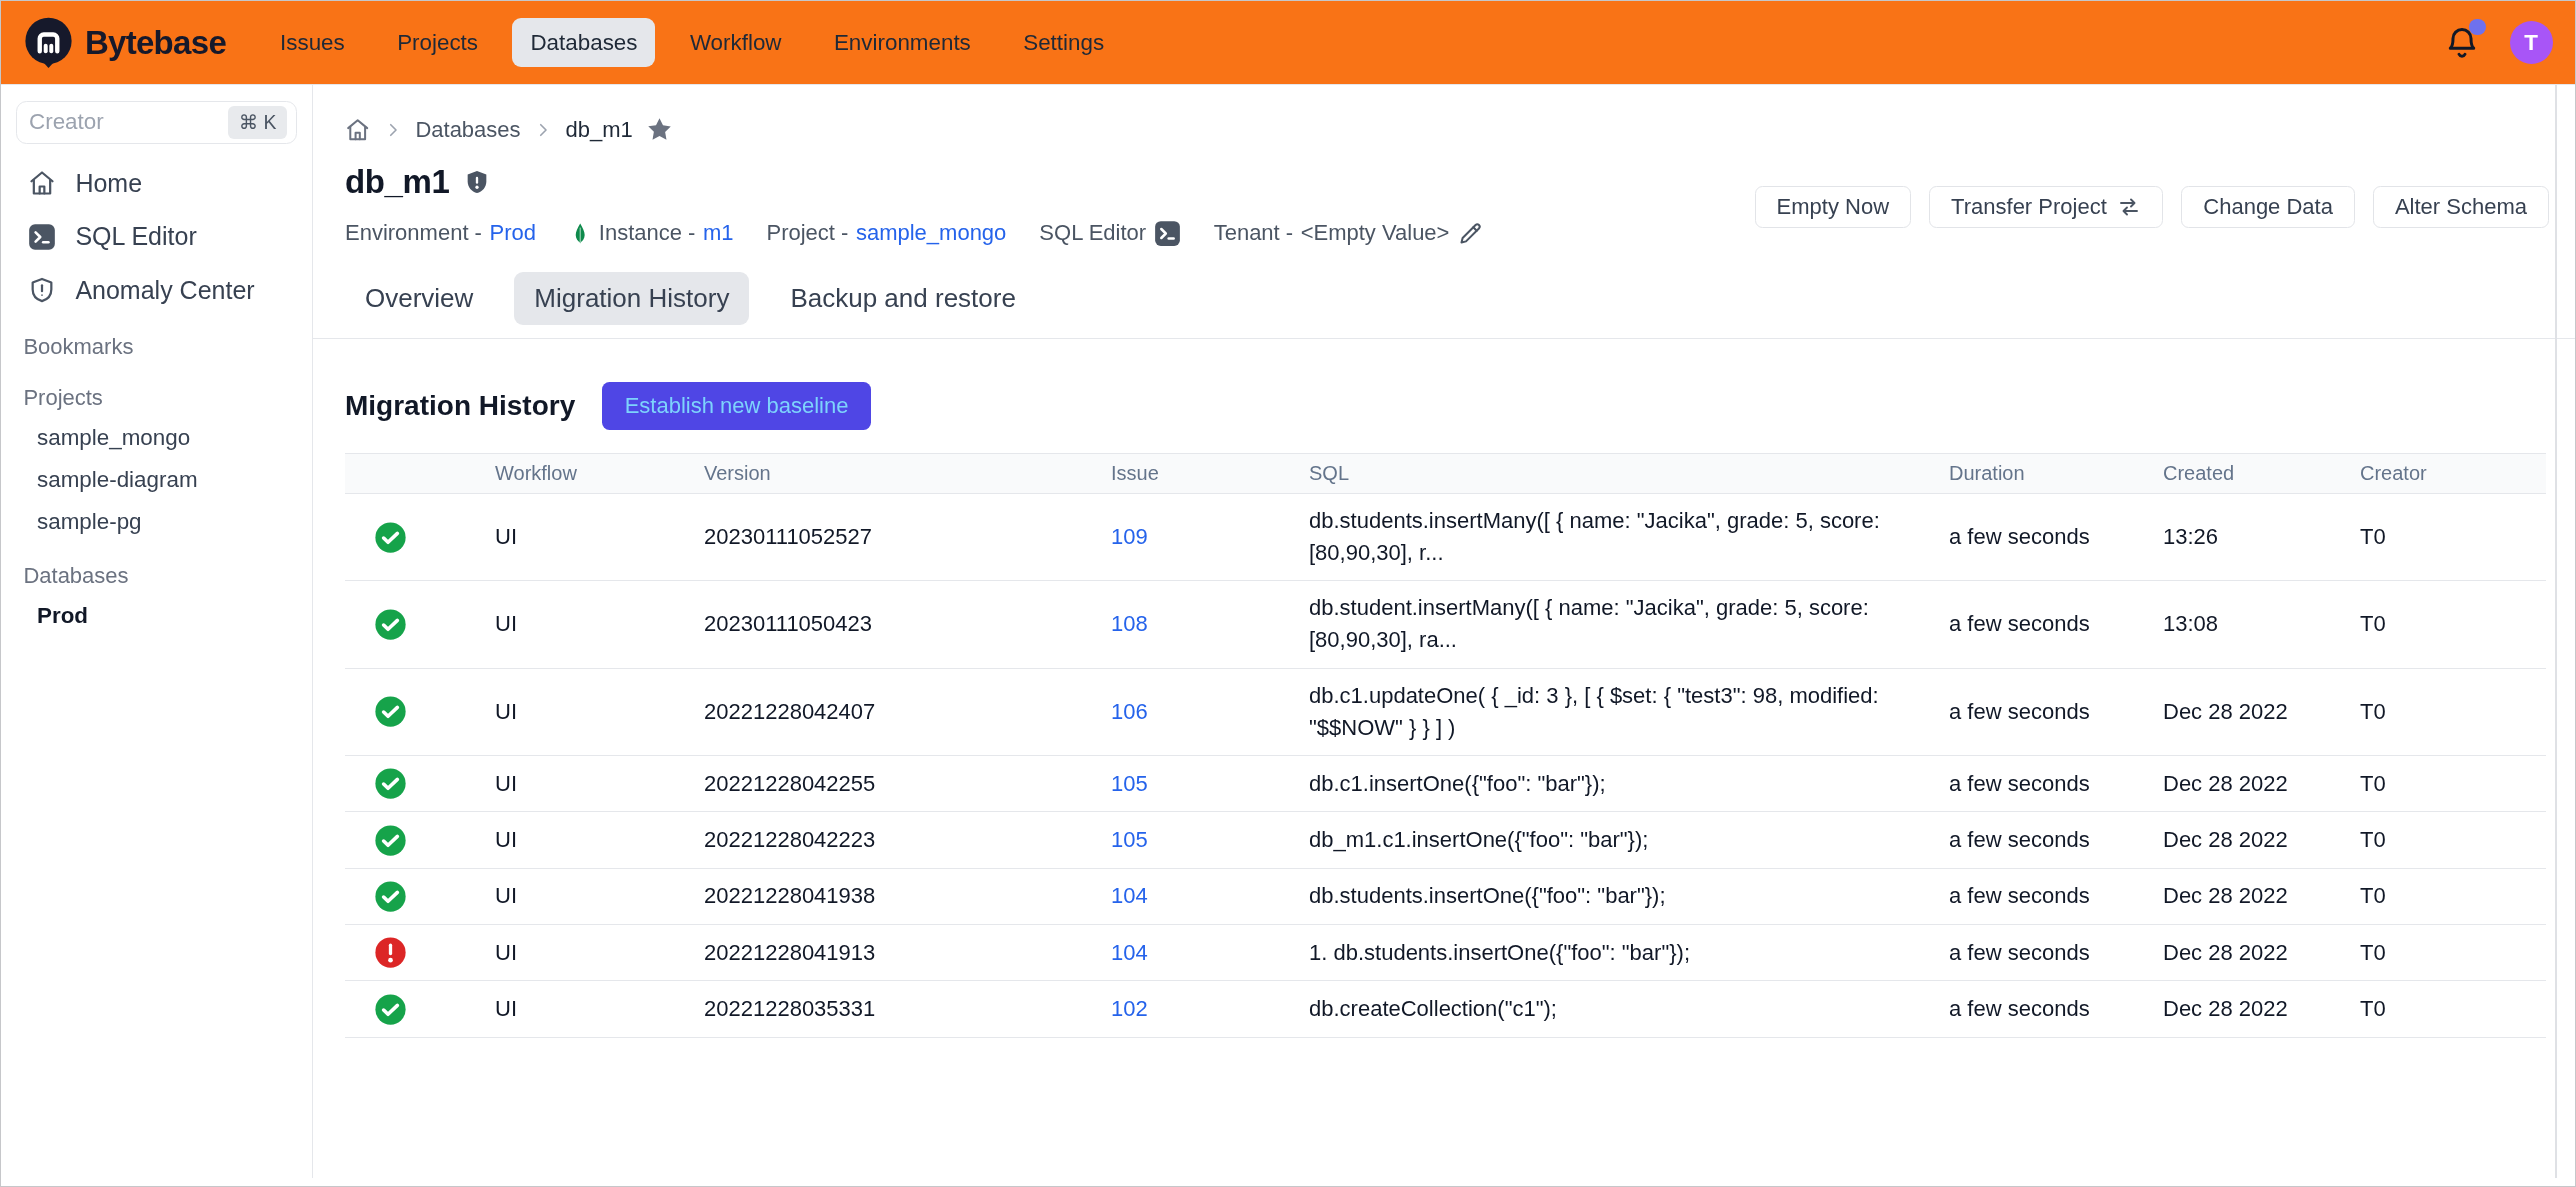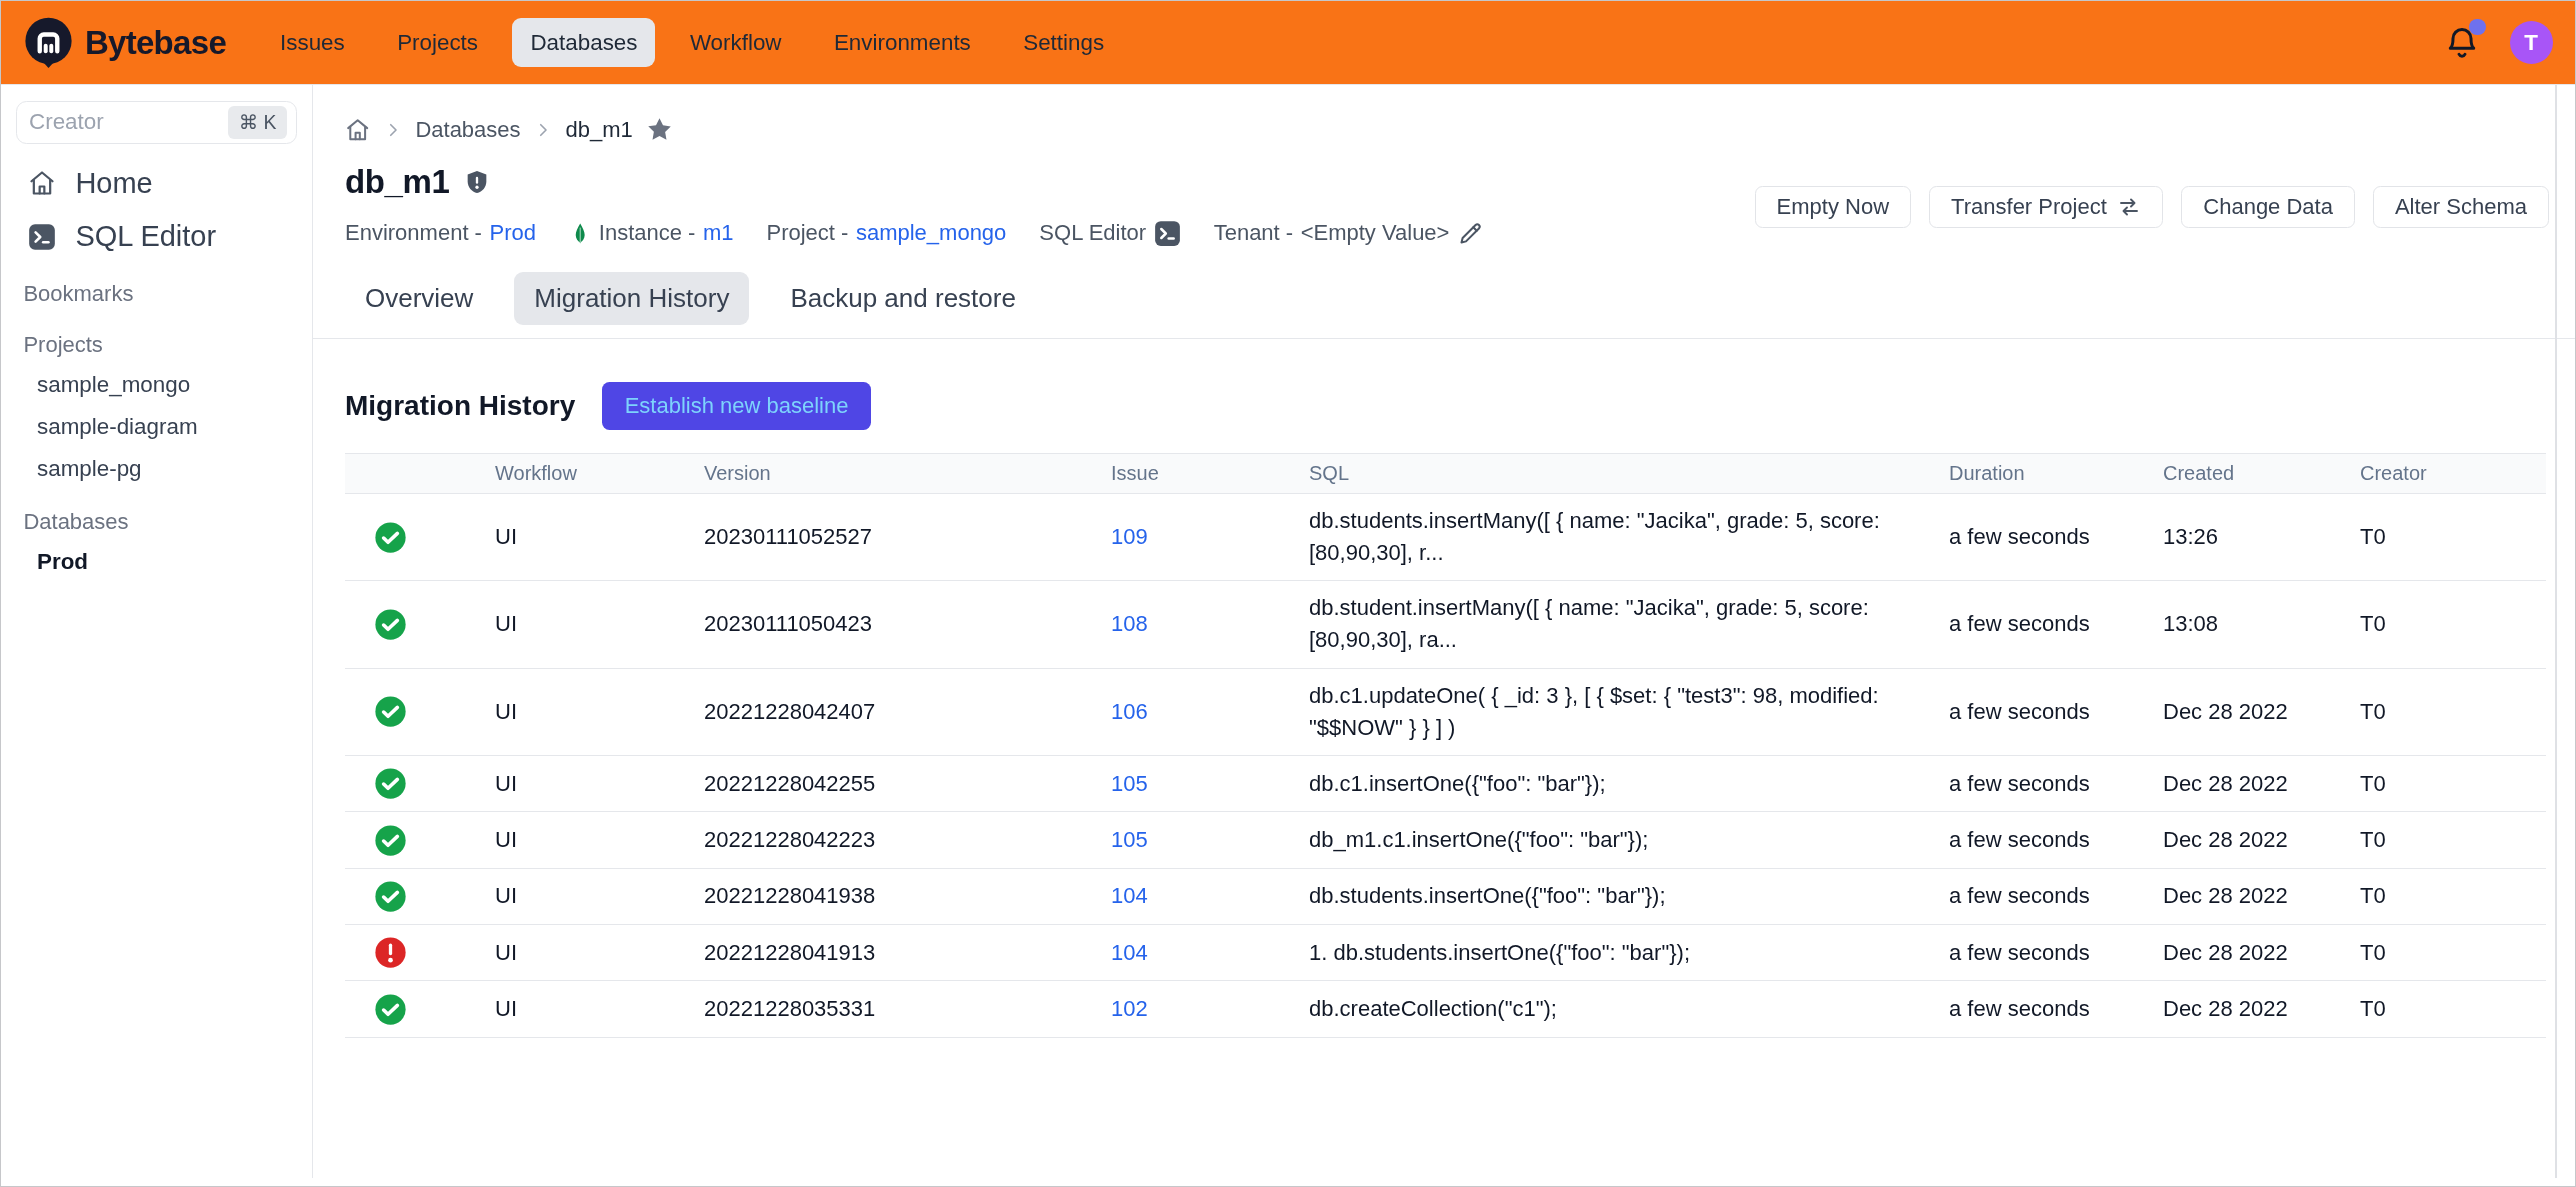--- a/index.html
+++ b/index.html
@@ -25,21 +25,21 @@
   .body-row { display:flex; height:1093px; }
   .sidebar { width:312px; border-right:0.7px solid #e5e7eb; padding-top:15.7px; flex:none; }
   .main { flex:1; position:relative; padding:0 30px 0 32px; }
   .scroll-line { position:absolute; top:0; bottom:0; right:19.4px; width:1.5px; background:#dfe1e5; }
 
   
   .search-box { margin:0 15px; height:43px; border:1.5px solid #e5e7eb; border-radius:10.5px; display:flex; align-items:center; padding:0 9px 0 12px; cursor:text; background:#fff; }
   .search-box .ph { flex:1; font-size:22.4px; color:#9ca3af; }
   .kbd { background:#e8eaed; border-radius:6px; padding:5.2px 10.5px; font-size:19.4px; color:#4b5563; white-space:nowrap; }
   .side-list { margin-top:15px; display:flex; flex-direction:column; gap:4.5px; }
-  .side-item { height:49px; display:flex; align-items:center; gap:19.4px; padding-left:27px; font-size:29px; color:#374151; cursor:pointer; }
+  .side-item { height:49px; display:flex; align-items:center; gap:19.4px; padding-left:27px; font-size:25px; color:#374151; cursor:pointer; }
   .side-item svg { width:28px; height:28px; color:#4b5563; flex:none; }
   .side-section-title { margin:19.4px 0 0 22.4px; font-size:22px; color:#6b7280; }
   .side-sub { margin-top:6px; display:flex; flex-direction:column; }
   .side-sub-item { height:42px; display:flex; align-items:center; padding-left:36px; font-size:22.4px; color:#374151; cursor:pointer; }
   .side-sub-item.bold { font-weight:700; color:#111827; }
 
   
   .breadcrumb { margin-top:31px; display:flex; align-items:center; gap:13.5px; font-size:22px; color:#4b5563; }
   .breadcrumb svg.home { width:25.4px; height:25.4px; color:#6b7280; cursor:pointer; }
   .breadcrumb svg.chev { width:18px; height:18px; color:#9ca3af; }
@@ -148,20 +148,30 @@
           <div class="side-item">
             <span class="sicon" style="display: flex;">
               <svg viewBox="0 0 24 24" style="width: 28px; height: 28px;">
                 <rect x="1" y="1" width="22" height="22" rx="5" fill="#4b5563"></rect>
                 <path d="M6.5 8l4 4-4 4" stroke="#fff" stroke-width="2.2" fill="none" stroke-linecap="round" stroke-linejoin="round"></path>
                 <path d="M13 16.5h4.5" stroke="#fff" stroke-width="2.2" stroke-linecap="round"></path>
               </svg>
             </span>
             <span>SQL Editor</span>
           </div>
+          <div class="side-item">
+            <span class="sicon" style="display: flex;">
+              <svg viewBox="0 0 24 24" fill="none" stroke="currentColor" stroke-width="1.9" style="width: 28px; height: 28px;">
+                <path d="M12 2.5l8 3v6c0 5-3.4 8.6-8 10-4.6-1.4-8-5-8-10v-6z" stroke-linejoin="round"></path>
+                <path d="M12 8v5" stroke-linecap="round"></path>
+                <circle cx="12" cy="16.4" r="0.7" fill="currentColor" stroke="none"></circle>
+              </svg>
+            </span>
+            <span>Anomaly Center</span>
+          </div>
       </div>
       <div id="side-sections">
         <div>
             <div class="side-section-title">Bookmarks</div>
             <div class="side-sub"></div>
           </div>
           <div>
             <div class="side-section-title">Projects</div>
             <div class="side-sub">
               <div class="side-sub-item">sample_mongo</div>

